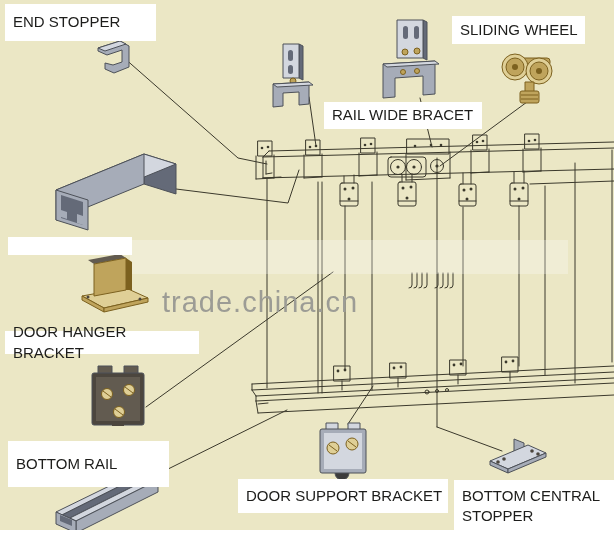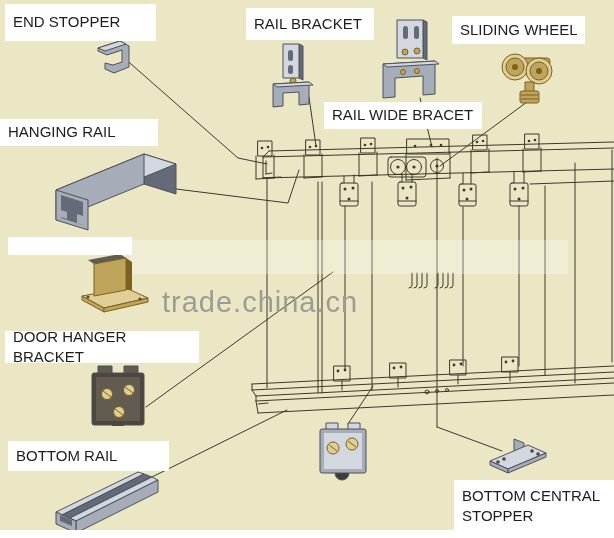--- a/index.html
+++ b/index.html
@@ -297,37 +297,34 @@
     <path class="fl-m ol" d="M20,34 L58,18 L58,22 L20,38 Z"></path>
     <circle class="bd" cx="10" cy="27" r="1.8"></circle>
       <circle class="bd" cx="16" cy="24" r="1.8"></circle>
     <circle class="bd" cx="44" cy="16" r="1.8"></circle>
       <circle class="bd" cx="50" cy="19" r="1.8"></circle>
   </svg>
 
   <div class="label" style="left:5px;top:4px;width:151px;height:37px">
     <span>END STOPPER</span>
   </div>
-  <div class="label" style="left:246px;top:8px;width:128px;height:32px">
-    <span>RAIL BRACKET</span>
-  </div>
   <div class="label" style="left:452px;top:16px;width:133px;height:28px">
     <span>SLIDING WHEEL</span>
   </div>
   <div class="label" style="left:324px;top:102px;width:158px;height:27px">
     <span>RAIL WIDE BRACET</span>
   </div>
-  <div class="label" style="left:0px;top:119px;width:158px;height:27px">
-    <span>HANGING RAIL</span>
-  </div>
-  <div class="label" style="left:5px;top:331px;width:194px;height:32px">
+  <div class="label" style="left:5px;top:331px;width:194px;height:23px">
     <span>DOOR HANGER BRACKET</span>
   </div>
-  <div class="label" style="left:8px;top:441px;width:161px;height:30px">
+  <div class="label" style="left:8px;top:441px;width:161px;height:46px">
     <span>BOTTOM RAIL</span>
+  </div>
+  <div class="label" style="left:238px;top:479px;width:210px;height:34px">
+    <span>DOOR SUPPORT BRACKET</span>
   </div>
   <div class="label wrap" style="left:454px;top:480px;width:174px;height:58px">
     <span>BOTTOM CENTRAL STOPPER</span>
   </div>
 
   <div class="strip" style="left:8px;top:237px;width:124px;height:18px"></div>
   <div class="edge-strip"></div>
 
 </div>
 

